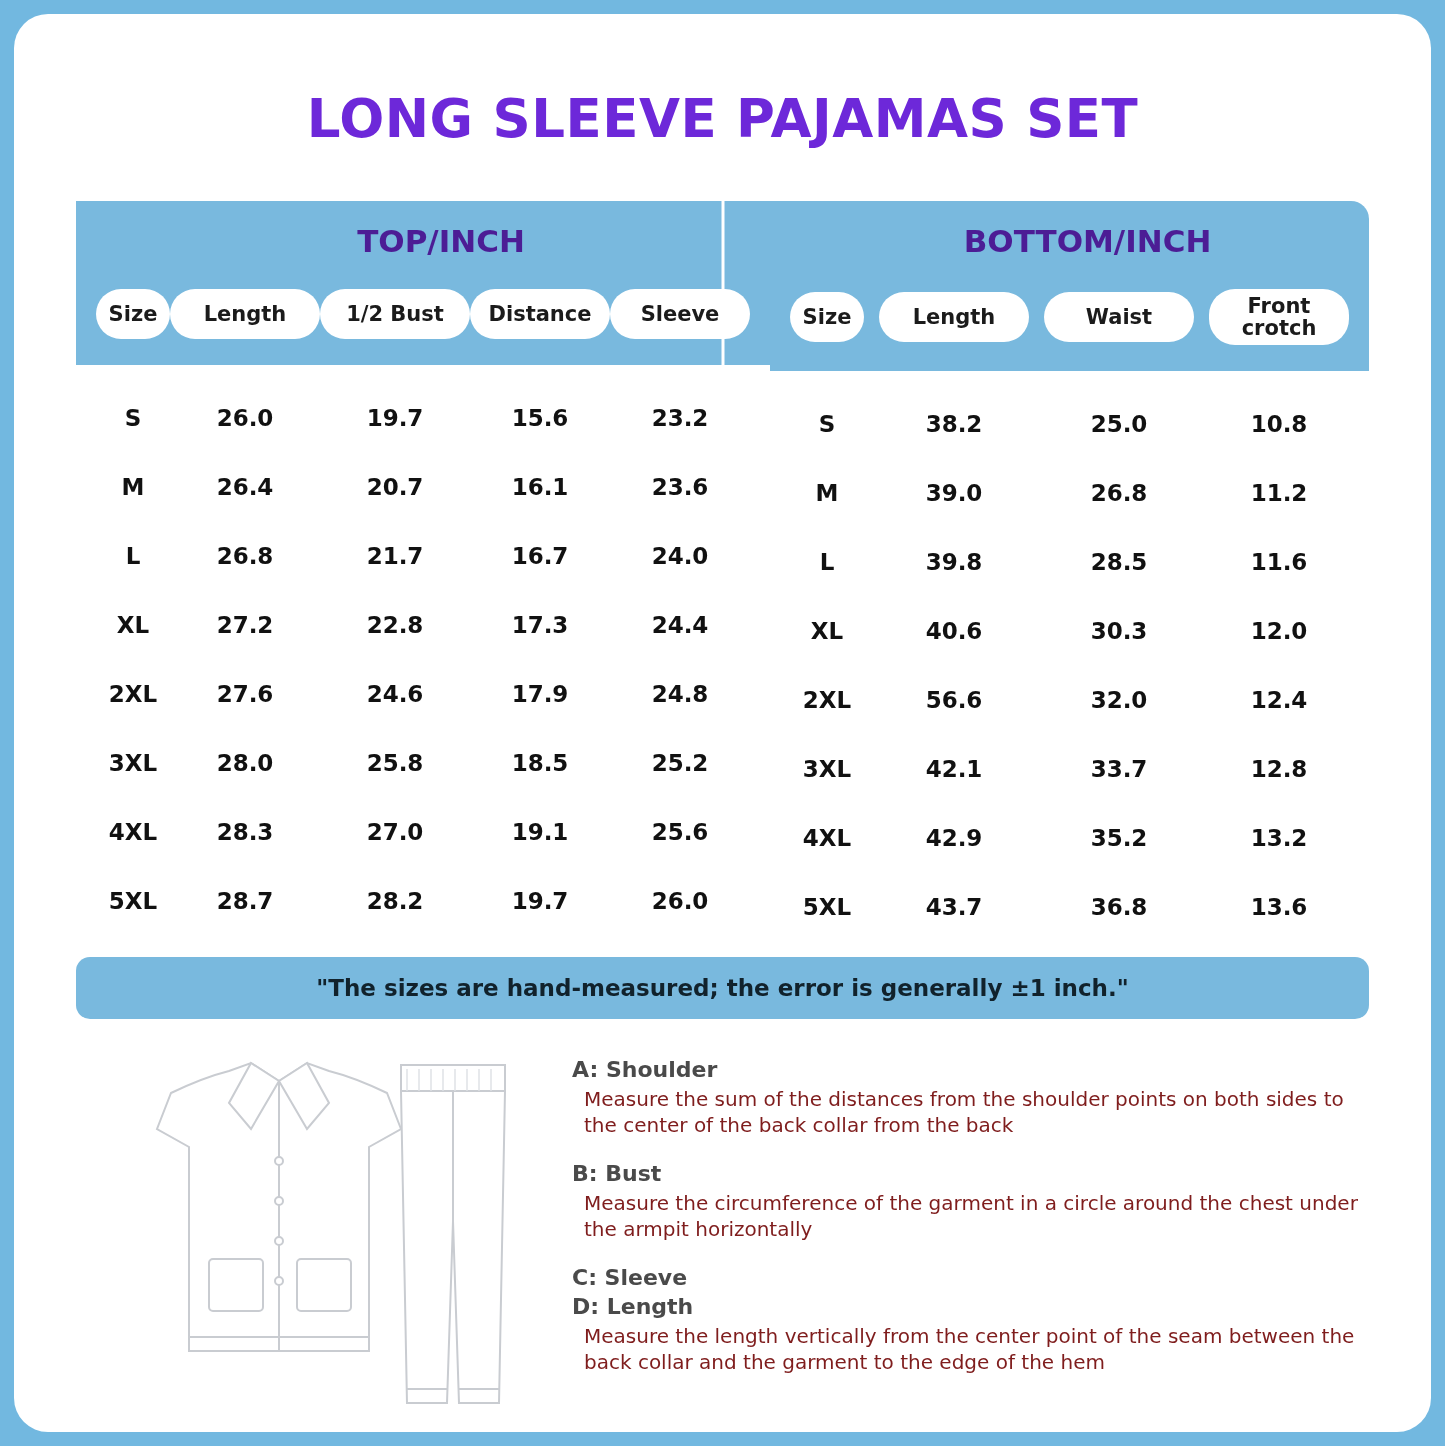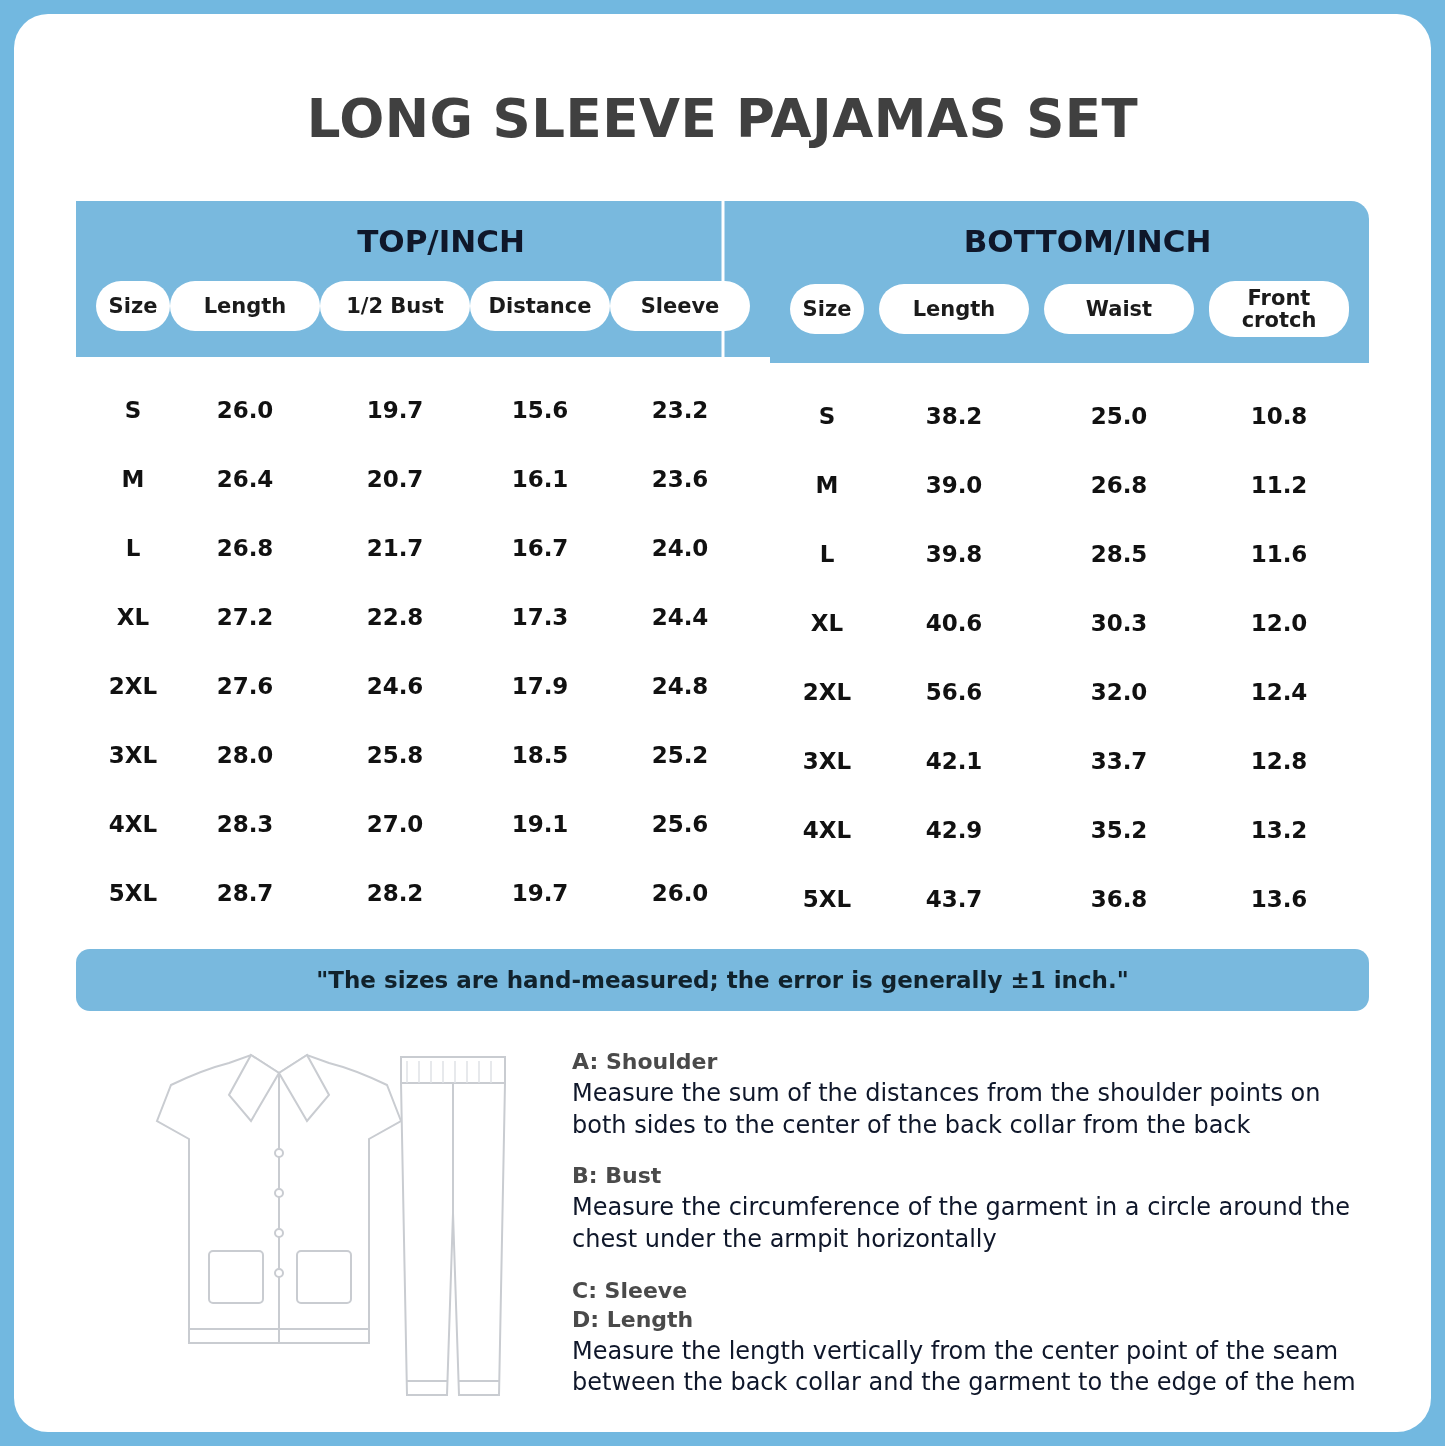--- a/index.html
+++ b/index.html
@@ -24,21 +24,21 @@
     box-sizing: border-box;
     width: 100%;
     height: 100%;
     background: #ffffff;
     border-radius: 34px;
     padding: 0 62px;
     position: relative;
   }
   .title {
     text-align: center;
-    color: #404040;
+    color: #6d28d9;
     font-weight: bold;
     font-size: 53px;
     letter-spacing: 0.5px;
     padding-top: 78px;
     line-height: 1;
   }
 
   
   .tables {
     display: flex;
@@ -64,21 +64,21 @@
     padding: 22px 0 26px 0;
   }
   .table-col:first-child .hdr-band {
     border-top-left-radius: 18px;
   }
   .table-col:last-child .hdr-band {
     border-top-right-radius: 18px;
   }
   .band-title {
     text-align: center;
-    color: #0f172a;
+    color: #4c1d95;
     font-weight: bold;
     font-size: 31px;
     margin-bottom: 22px;
     margin-left: 36px;
   }
   .chips {
     display: flex;
     justify-content: space-between;
     padding: 0 20px;
     align-items: center;
@@ -90,20 +90,21 @@
     display: flex;
     align-items: center;
     justify-content: center;
     font-size: 21px;
     font-weight: bold;
     color: #1b1b1b;
     text-align: center;
     line-height: 1.05;
     padding: 0 8px;
     box-sizing: border-box;
+    margin-top: 8px;
   }
   .chip.two-line {
     height: 56px;
   }
   
   .col-size { width: 74px; }
   .col-wide { width: 150px; }
   .col-mid  { width: 140px; }
 
   .rows {
@@ -157,23 +158,23 @@
     flex: 1 1 auto;
     padding-top: 12px;
   }
   .legend h4 {
     margin: 0 0 4px 0;
     font-size: 22px;
     color: #4a4a4a;
     font-weight: bold;
   }
   .legend p {
-    margin: 0 0 22px 0;
-    font-size: 24px;
-    color: #0f172a;
+    margin: 0 0 22px 12px;
+    font-size: 20px;
+    color: #7f1d1d;
     line-height: 1.32;
   }
 </style>
 </head>
 <body>
 
 <div class="page">
   <div class="card">
 
     <div class="title">LONG SLEEVE PAJAMAS SET</div>

